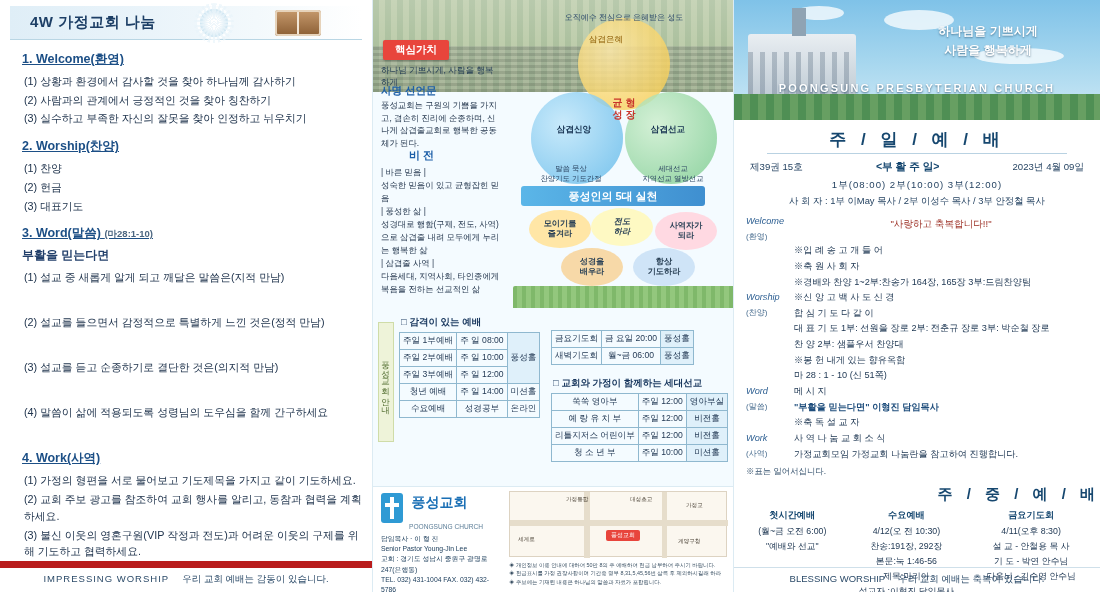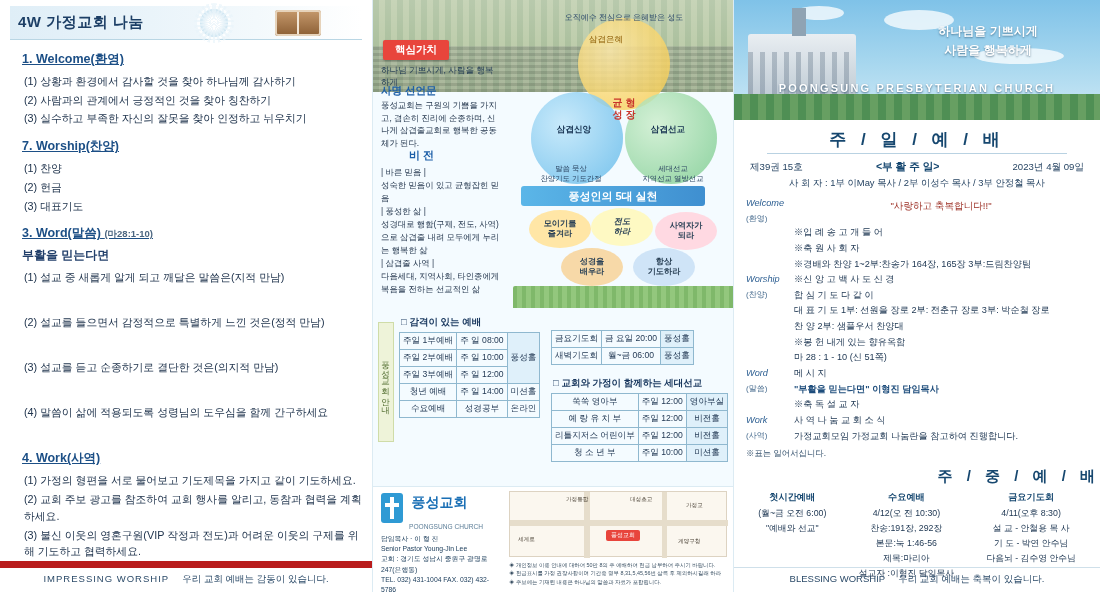--- a/index.html
+++ b/index.html
@@ -19,21 +19,21 @@
     position:absolute; left:0; top:0; width:372px; height:592px;
     background:#ffffff;
     padding:6px 10px 0 22px;
   }
   .left-title-bar {
     position:relative;
     height:34px;
     background:linear-gradient(90deg,#dfeef7 0%, #eaf4fa 40%, #f3f9fc 70%, #ffffff 100%);
     border-bottom:1px solid #b9d6e4;
     margin-left:-12px;
-    padding-left:8px;
+    padding-left:20px;
     display:flex; align-items:center;
   }
   .left-title-bar h1 {
     font-size:15px; font-weight:bold; color:#1d3f66; margin:0;
     letter-spacing:0.5px;
   }
   .sun-deco {
     position:absolute; left:190px; top:3px; width:28px; height:28px;
     border-radius:50%;
     background:radial-gradient(circle,#ffffff 30%, #cfe6f2 70%);
@@ -309,21 +309,21 @@
     </div>
 
     <div class="sect">
       <div class="sect-h">1. Welcome(환영)</div>
       <div class="li">(1) 상황과 환경에서 감사할 것을 찾아 하나님께 감사하기</div>
       <div class="li">(2) 사람과의 관계에서 긍정적인 것을 찾아 칭찬하기</div>
       <div class="li">(3) 실수하고 부족한 자신의 잘못을 찾아 인정하고 뉘우치기</div>
     </div>
 
     <div class="sect">
-      <div class="sect-h">7. Worship(찬양)</div>
+      <div class="sect-h">2. Worship(찬양)</div>
       <div class="li">(1) 찬양</div>
       <div class="li">(2) 헌금</div>
       <div class="li">(3) 대표기도</div>
     </div>
 
     <div class="sect">
       <div class="sect-h">
         <span>3. Word(말씀)</span>
         <span class="small-ref">(마28:1-10)</span>
       </div>
@@ -521,20 +521,21 @@
     </div>
 
     <div class="rt-title">주 / 일 / 예 / 배</div>
     <div class="rt-rule"></div>
 
     <div class="rt-meta">
       <span>제39권 15호</span>
       <span class="center">&lt;부 활 주 일&gt;</span>
       <span>2023년 4월 09일</span>
     </div>
+    <div class="rt-times">1부(08:00)        2부(10:00)        3부(12:00)</div>
     <div class="rt-pastors">사 회 자 : 1부 이May 목사 / 2부 이성수 목사 / 3부 안정철 목사</div>
 
     <div class="order">
       <div class="order-row">
         <div class="ord-label">
           <span>Welcome</span>
           <small>(환영)</small>
         </div>
         <div class="ord-body">
           <div class="ord-note">"사랑하고 축복합니다!!"</div>

